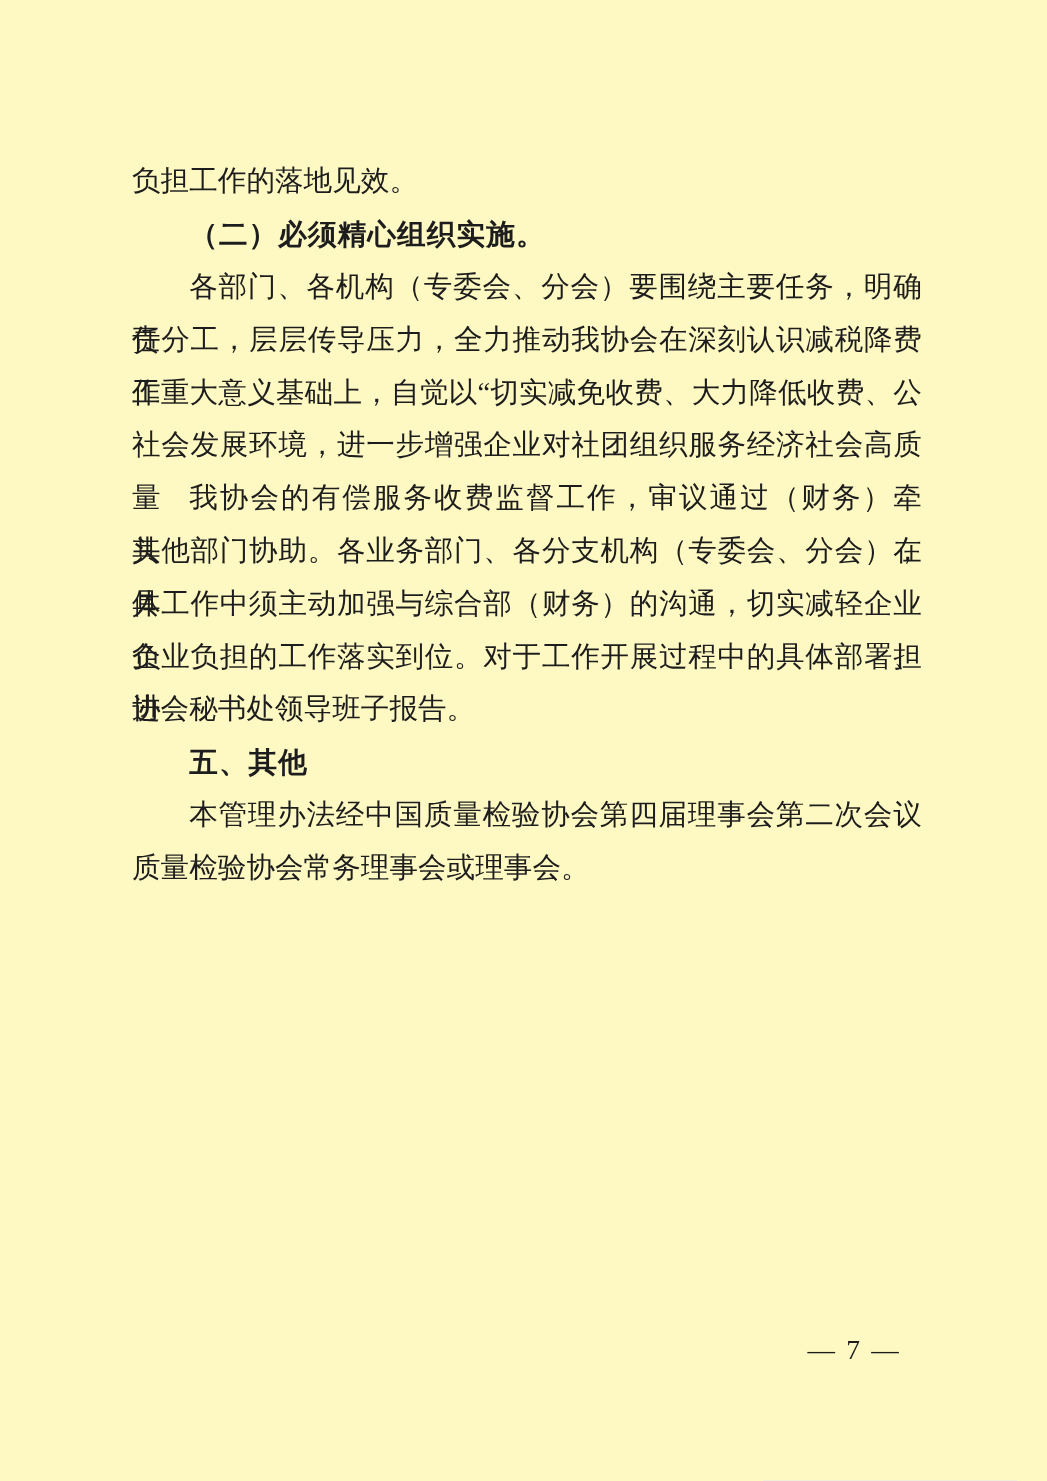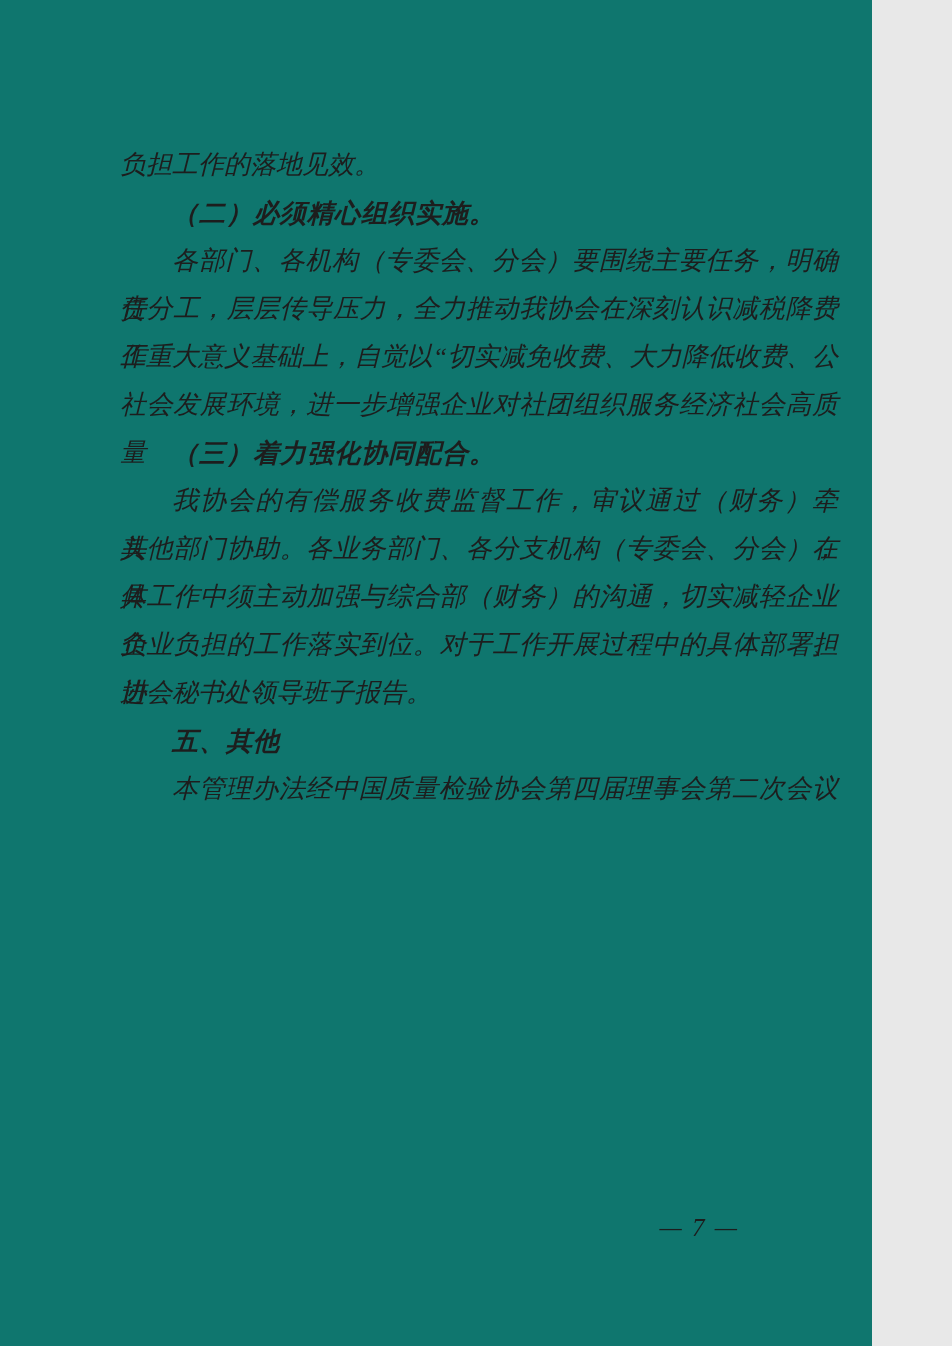--- a/index.html
+++ b/index.html
@@ -2,27 +2,26 @@
 <html><head>
 <meta charset="utf-8">
 <style>
   html, body {
     margin: 0;
     padding: 0;
     background: #e8e8e8;
   }
   .page {
     position: relative;
-    width: 872px;
+    width: 952px;
     height: 1346px;
-    background: #0f766e;
+    background: #fef9c3;
     overflow: hidden;
     font-family: "Liberation Serif", "DejaVu Serif", serif;
     color: #1d1d1d;
-    font-style: italic;
   }
   .content {
     position: absolute;
     left: 120px;
     top: 141px;
     width: 718px;
   }
   .line {
     height: 48px;
     line-height: 48px;
@@ -58,25 +57,25 @@
 
 <div class="page">
 
   <div class="content">
     <div class="line">负担工作的落地见效。</div>
     <div class="line heading indent">（二）必须精心组织实施。</div>
     <div class="line indent just">各部门、各机构（专委会、分会）要围绕主要任务，明确责</div>
     <div class="line just">任分工，层层传导压力，全力推动我协会在深刻认识减税降费工</div>
     <div class="line just">作重大意义基础上，自觉以“切实减免收费、大力降低收费、公</div>
     <div class="line just">社会发展环境，进一步增强企业对社团组织服务经济社会高质量</div>
-    <div class="line heading indent">（三）着力强化协同配合。</div>
     <div class="line indent just">我协会的有偿服务收费监督工作，审议通过（财务）牵头，</div>
     <div class="line just">其他部门协助。各业务部门、各分支机构（专委会、分会）在具</div>
     <div class="line just">体工作中须主动加强与综合部（财务）的沟通，切实减轻企业负担</div>
     <div class="line just">企业负担的工作落实到位。对于工作开展过程中的具体部署、进</div>
     <div class="line">协会秘书处领导班子报告。</div>
     <div class="line heading indent">五、其他</div>
     <div class="line indent just">本管理办法经中国质量检验协会第四届理事会第二次会议</div>
+    <div class="line">质量检验协会常务理事会或理事会。</div>
   </div>
 
   <div class="footer">— 7 —</div>
 
 </div>
 
 </body></html>

